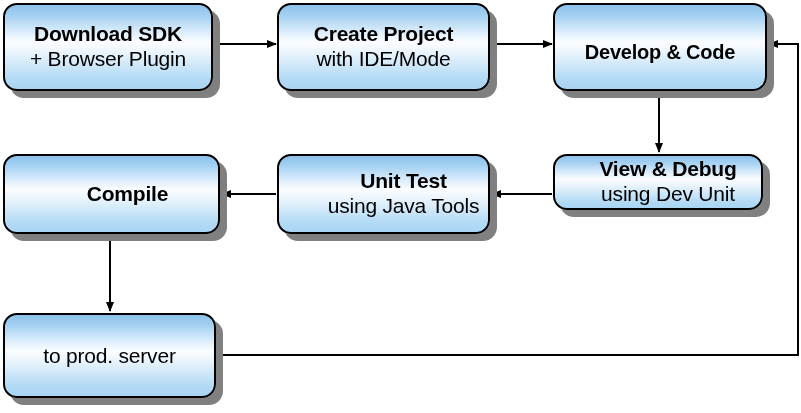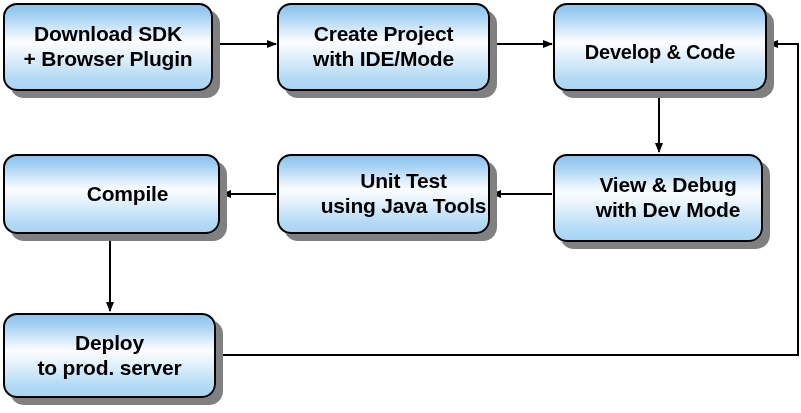--- a/index.html
+++ b/index.html
@@ -49,39 +49,39 @@
     text-align: center;
     line-height: 1.08;
   }
   .node .line1 {
     font-weight: bold;
     font-size: 21px;
     letter-spacing: -0.2px;
     white-space: nowrap;
   }
   .node .line2 {
-    font-weight: bold;
+    font-weight: normal;
     font-size: 21px;
     letter-spacing: -0.2px;
     white-space: nowrap;
     margin-top: 2px;
   }
   .node.single .line1 {
     font-size: 20px;
     margin-top: 12px;
   }
 
   
   #node-download  { left: 3px;   top: 3px;   width: 210px; height: 88px; }
   #node-create    { left: 277px; top: 3px;   width: 213px; height: 88px; }
   #node-develop   { left: 553px; top: 3px;   width: 214px; height: 88px; }
   
   #node-compile   { left: 3px;   top: 154px; width: 217px; height: 80px; padding-left: 32px; }
   #node-unittest  { left: 277px; top: 154px; width: 213px; height: 80px; padding-left: 40px; }
-  #node-viewdebug { left: 553px; top: 154px; width: 210px; height: 88px; padding-left: 20px; }
+  #node-viewdebug { left: 553px; top: 154px; width: 210px; height: 56px; padding-left: 20px; }
   
   #node-deploy    { left: 3px;   top: 313px; width: 213px; height: 85px; }
 </style>
 </head>
 <body>
 
 <div id="diagram-root">
 
   <svg class="edge-layer" viewBox="0 0 801 413" width="801" height="413" xmlns="http://www.w3.org/2000/svg">
     <defs>
@@ -126,21 +126,20 @@
     <span class="line1">Compile</span>
   </div>
 
   <div class="node" id="node-unittest">
     <span class="line1">Unit Test</span>
     <span class="line2">using Java Tools</span>
   </div>
 
   <div class="node" id="node-viewdebug">
     <span class="line1">View &amp; Debug</span>
-    <span class="line2">with Dev Mode</span>
+    <span class="line2">using Dev Unit</span>
   </div>
 
   <div class="node" id="node-deploy">
-    <span class="line1">Deploy</span>
     <span class="line2">to prod. server</span>
   </div>
 
 </div>
 
 </body></html>

